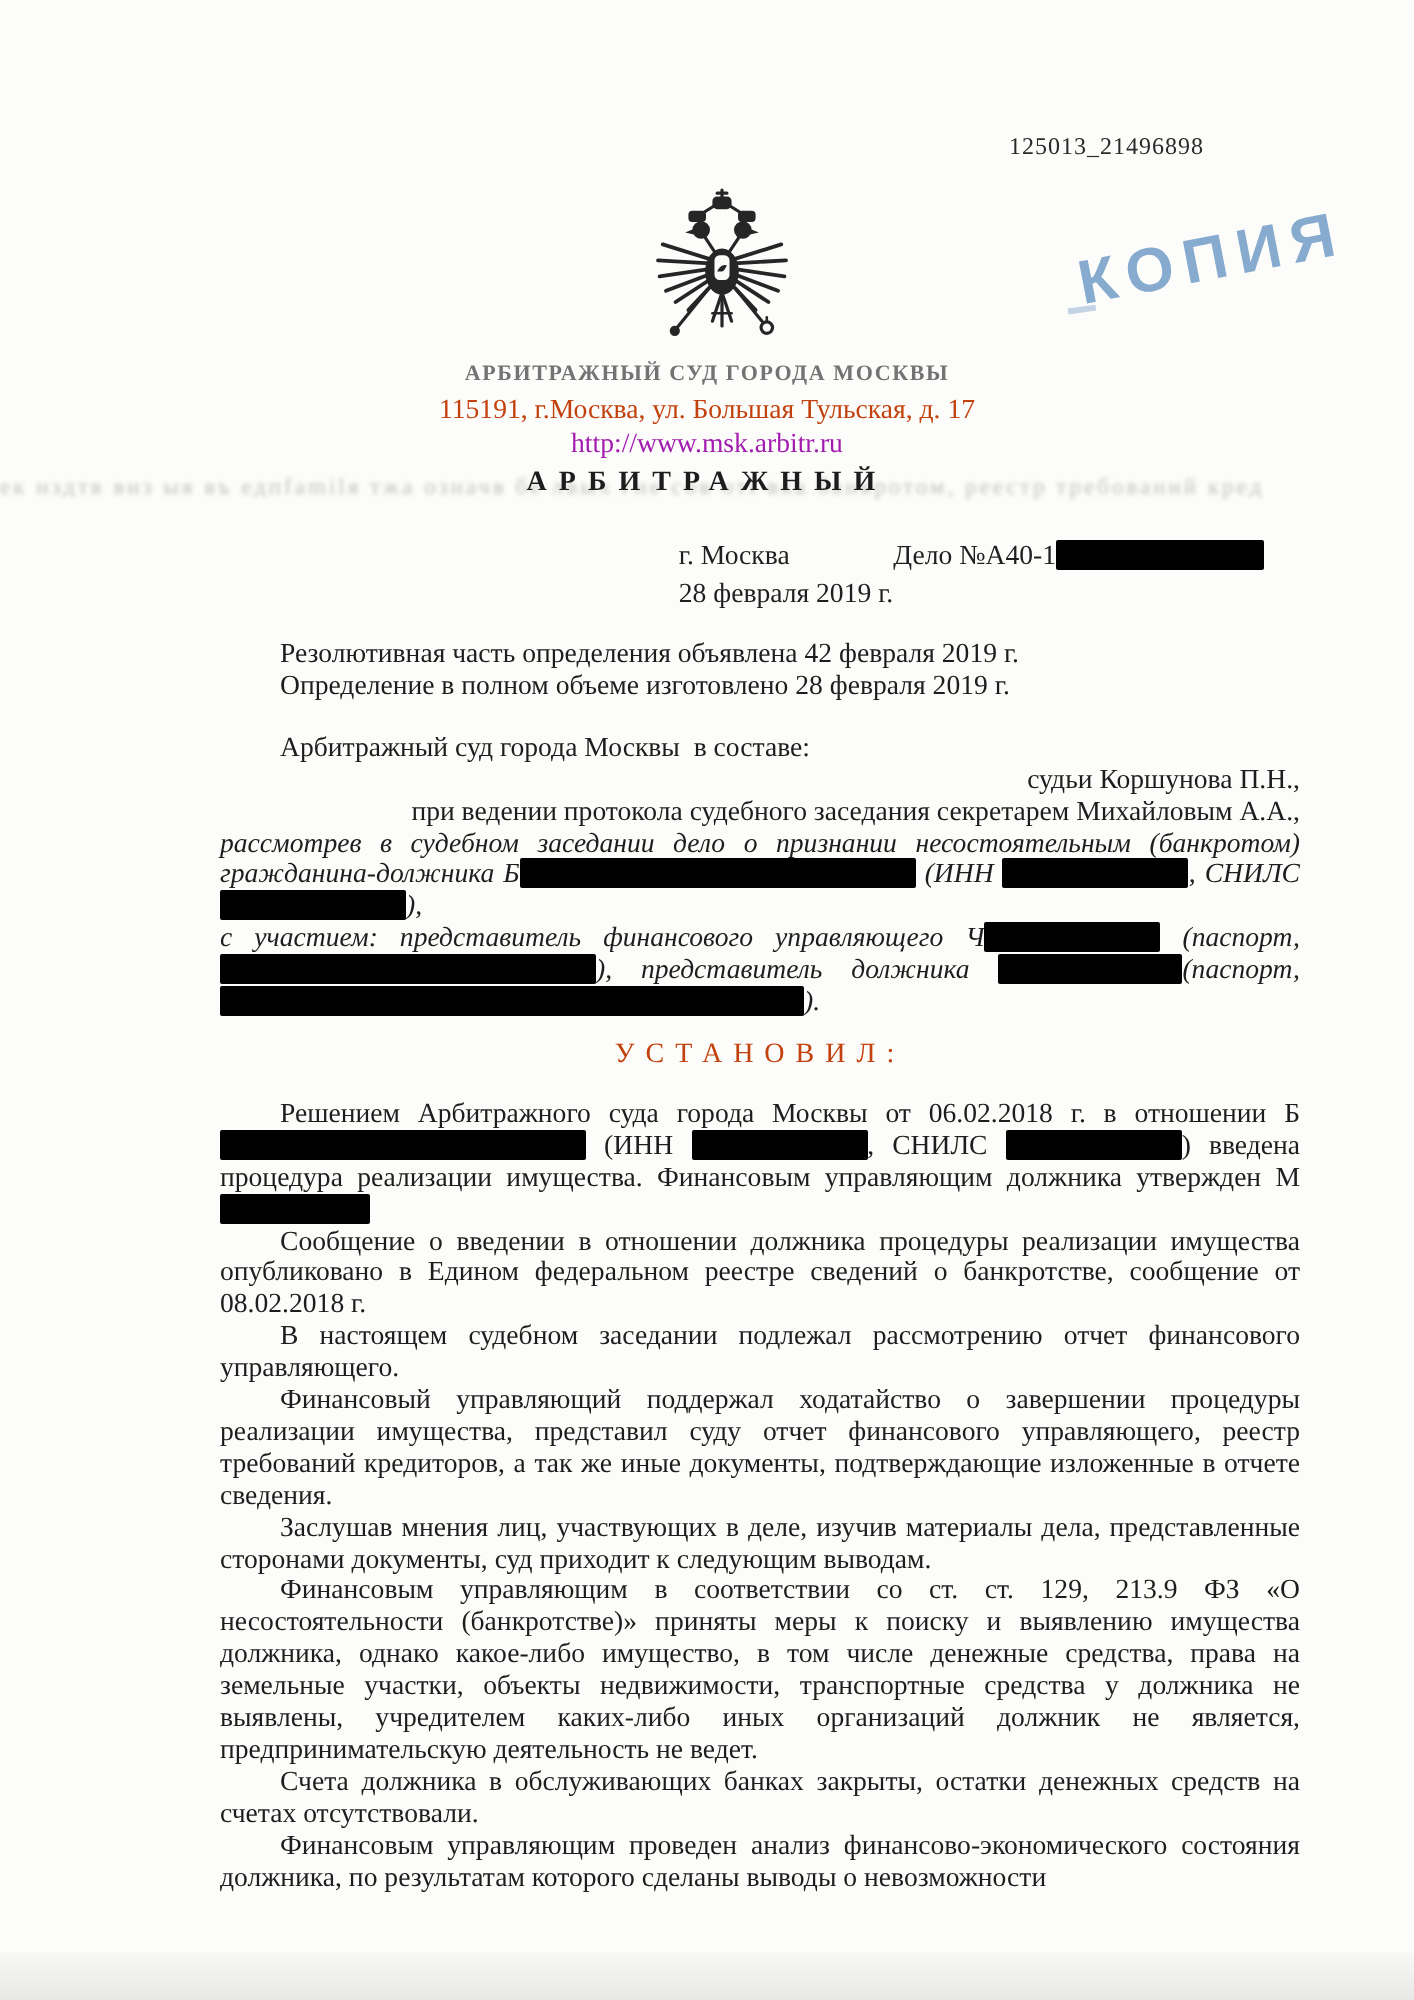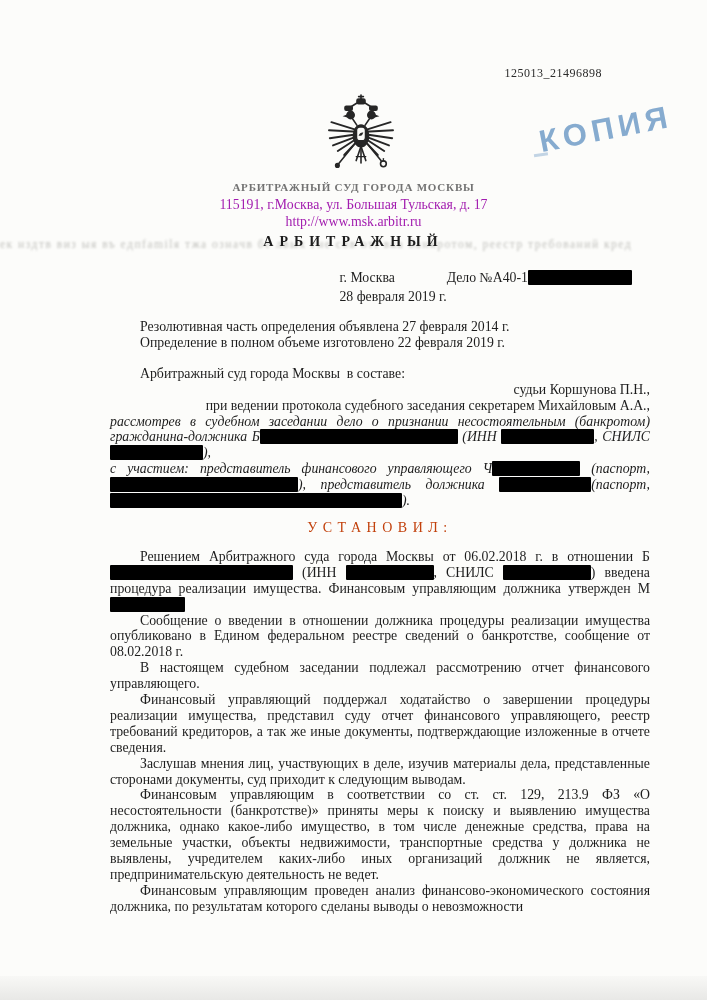--- a/index.html
+++ b/index.html
@@ -40,21 +40,21 @@
     position:absolute;top:93px;left:0;width:707px;text-align:center;
   }
   .emblem-wrap svg{display:inline-block;margin-left:14px;}
   .header-block{
     position:absolute;top:182px;left:0;width:707px;text-align:center;line-height:1;
   }
   .court-name{
     font-weight:bold;font-size:11px;letter-spacing:.8px;color:#737373;
     margin:0 0 5px 0;
   }
-  .court-address{font-size:13.8px;margin:0 0 3px 0;color:#a21caf;}
+  .court-address{font-size:13.8px;margin:0 0 3px 0;color:#c2410c;}
   .court-url{font-size:13.8px;margin:0 0 6px 0;color:#a21caf;}
   .doc-title{
     position:relative;z-index:2;
     font-weight:bold;font-size:14px;letter-spacing:6px;color:#1d1d1d;
     margin:0;
   }
   .artifact-strip{ 
     position:absolute;top:238px;left:0;width:707px;height:17px;
     overflow:hidden;white-space:nowrap;
     font-size:11.5px;letter-spacing:1.5px;color:#8e8e88;
@@ -165,31 +165,32 @@
 
   <div class="meta-row">
     <div class="meta-left">
       <div>г. Москва</div>
       <div>28 февраля 2019 г.</div>
     </div>
     <div class="meta-right">Дело №А40-1<span class="redact" style="width: 104px;"></span></div>
   </div>
 
   <div class="doc-body" id="doc-body">
-      <p class="line">Резолютивная часть определения объявлена 27 февраля 2014 г.</p>
-      <p class="line">Определение в полном объеме изготовлено 22 февраля 2019 г.</p>
+      <p class="line">Резолютивная часть определения объявлена 42 февраля 2019 г.</p>
+      <p class="line">Определение в полном объеме изготовлено 28 февраля 2019 г.</p>
       <div class="gap"></div>
       <p class="line">Арбитражный суд города Москвы &nbsp;в составе:</p>
       <p class="flush">судьи Коршунова П.Н.,</p>
       <p class="flush">при ведении протокола судебного заседания секретарем Михайловым А.А.,</p>
       <p class="para-flush">рассмотрев в судебном заседании дело о признании несостоятельным (банкротом) гражданина-должника Б<span class="redact" style="width: 198px;"></span> (ИНН <span class="redact" style="width: 93px;"></span>, СНИЛС <span class="redact" style="width: 93px;"></span>),</p>
       <p class="para-flush">с участием: представитель финансового управляющего Ч<span class="redact" style="width: 88px;"></span> (паспорт, <span class="redact" style="width: 188px;"></span>), представитель должника <span class="redact" style="width: 92px;"></span>(паспорт, <span class="redact" style="width: 292px;"></span>).</p>
       <p class="heading">УСТАНОВИЛ:</p>
       <p class="para">Решением Арбитражного суда города Москвы от 06.02.2018 г. в отношении Б<span class="redact" style="width: 183px;"></span> (ИНН <span class="redact" style="width: 88px;"></span>, СНИЛС <span class="redact" style="width: 88px;"></span>) введена процедура реализации имущества. Финансовым управляющим должника утвержден М<span class="redact" style="width: 75px;"></span></p>
       <p class="para">Сообщение о введении в отношении должника процедуры реализации имущества опубликовано в Едином федеральном реестре сведений о банкротстве, сообщение от 08.02.2018 г.</p>
       <p class="para">В настоящем судебном заседании подлежал рассмотрению отчет финансового управляющего.</p>
       <p class="para">Финансовый управляющий поддержал ходатайство о завершении процедуры реализации имущества, представил суду отчет финансового управляющего, реестр требований кредиторов, а так же иные документы, подтверждающие изложенные в отчете сведения.</p>
       <p class="para">Заслушав мнения лиц, участвующих в деле, изучив материалы дела, представленные сторонами документы, суд приходит к следующим выводам.</p>
       <p class="para">Финансовым управляющим в соответствии со ст. ст. 129, 213.9 ФЗ «О несостоятельности (банкротстве)» приняты меры к поиску и выявлению имущества должника, однако какое-либо имущество, в том числе денежные средства, права на земельные участки, объекты недвижимости, транспортные средства у должника не выявлены, учредителем каких-либо иных организаций должник не является, предпринимательскую деятельность не ведет.</p>
+      <p class="para">Счета должника в обслуживающих банках закрыты, остатки денежных средств на счетах отсутствовали.</p>
       <p class="para">Финансовым управляющим проведен анализ финансово-экономического состояния должника, по результатам которого сделаны выводы о невозможности</p>
     </div>
 
 </div>
 
 </body></html>

